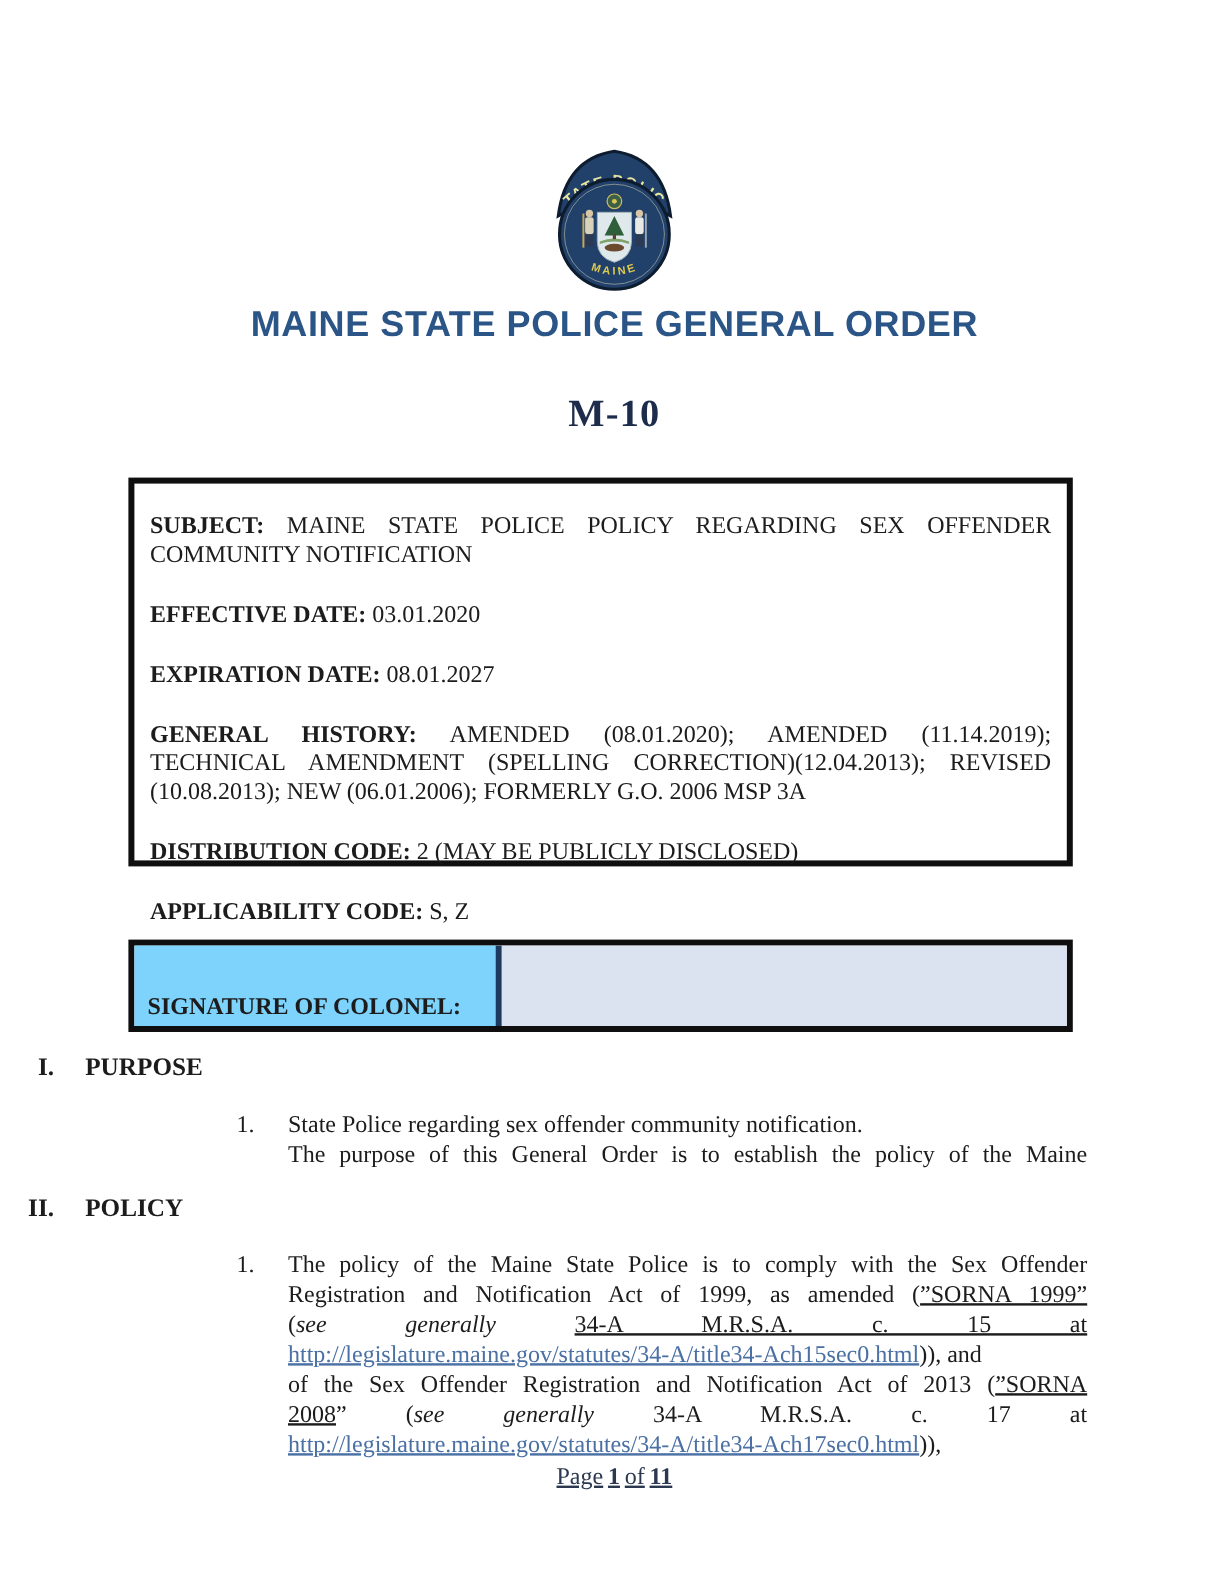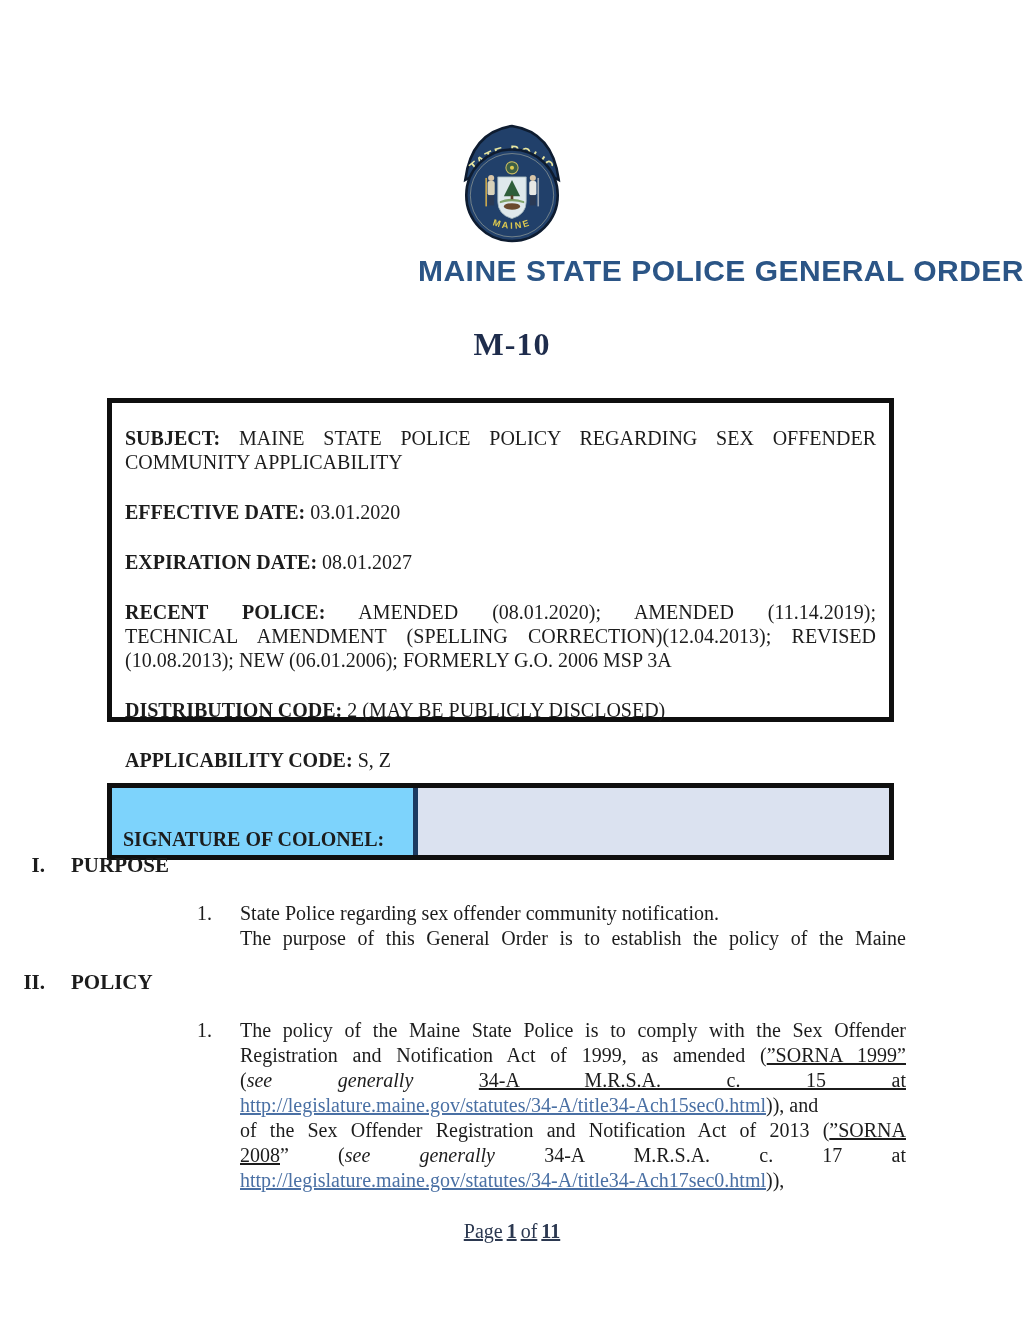--- a/index.html
+++ b/index.html
@@ -18,21 +18,21 @@
   html,body{margin:0;padding:0;}
   .page{
     position:relative;width:1024px;height:1325px;background:#ffffff;
     color:var(--text-black);
     font-family:"Liberation Serif","DejaVu Serif",serif;
     overflow:hidden;
   }
   
   .badge-wrap{position:absolute;top:121px;left:50%;transform:translateX(-50%);}
   .doc-title{
-    position:absolute;top:254px;left:0;width:100%;margin:0;text-align:right;
+    position:absolute;top:254px;left:0;width:100%;margin:0;text-align:center;
     font-family:"Liberation Sans","DejaVu Sans",sans-serif;
     font-weight:700;font-size:30px;letter-spacing:0.5px;color:var(--title-blue);
   }
   .order-no{
     position:absolute;top:326px;left:0;width:100%;text-align:center;
     font-weight:700;font-size:32px;letter-spacing:1px;color:var(--order-navy);
   }
   
   .info-box{
     position:absolute;top:398px;left:107px;width:787px;height:324px;
@@ -50,21 +50,21 @@
   .sig-label-cell{
     width:301px;background:#7dd3fc;display:flex;align-items:flex-end;
     padding:0 0 4px 11px;box-sizing:border-box;
     font-weight:700;font-size:20px;
   }
   .sig-field{
     flex:1;background:var(--signature-fill);
     border-left:5px solid var(--separator-navy);
   }
   
-  .sections{position:absolute;top:852px;left:0;width:1024px;font-size:20px;}
+  .sections{position:absolute;top:876px;left:0;width:1024px;font-size:20px;}
   .sec-head{font-weight:700;font-size:21px;line-height:26px;margin:0;}
   .sec-num{display:inline-block;width:45px;text-align:right;}
   .sec-title{margin-left:26px;}
   .item{display:flex;margin:23px 0 18px 197px;}
   .item-num{width:43px;line-height:25px;}
   .item-text{width:666px;line-height:25px;}
   .tl{text-align:justify;}
   .tl.jl{text-align-last:justify;}
   .b{font-weight:700;}
   .i{font-style:italic;}
@@ -126,26 +126,26 @@
     </svg>
   </div>
 
   <h1 class="doc-title">MAINE STATE POLICE GENERAL ORDER</h1>
   <div class="order-no">M-10</div>
 
   <div class="info-box">
     <div class="box-main">
       <div class="box-para">
           <div class="tl jl"><span class="b">SUBJECT:</span><span> MAINE STATE POLICE POLICY REGARDING SEX OFFENDER</span></div>
-          <div class="tl"><span>COMMUNITY APPLICABILITY</span></div>
+          <div class="tl"><span>COMMUNITY NOTIFICATION</span></div>
         </div>
       <div class="box-para"><span class="lbl">EFFECTIVE DATE:</span><span> 03.01.2020</span></div>
       <div class="box-para"><span class="lbl">EXPIRATION DATE:</span><span> 08.01.2027</span></div>
       <div class="box-para">
-          <div class="tl jl"><span class="b">RECENT POLICE:</span><span> AMENDED (08.01.2020); AMENDED (11.14.2019);</span></div>
+          <div class="tl jl"><span class="b">GENERAL HISTORY:</span><span> AMENDED (08.01.2020); AMENDED (11.14.2019);</span></div>
           <div class="tl jl"><span>TECHNICAL AMENDMENT (SPELLING CORRECTION)(12.04.2013); REVISED</span></div>
           <div class="tl"><span>(10.08.2013); NEW (06.01.2006); FORMERLY G.O. 2006 MSP 3A</span></div>
         </div>
       <div class="box-para"><span class="lbl">DISTRIBUTION CODE:</span><span> 2 (MAY BE PUBLICLY DISCLOSED)</span></div>
       <div class="box-para"><span class="lbl">APPLICABILITY CODE:</span><span> S, Z</span></div>
     </div>
   </div>
 
   <div class="sig-box">
     <div class="sig-label-cell">SIGNATURE OF COLONEL:</div>

